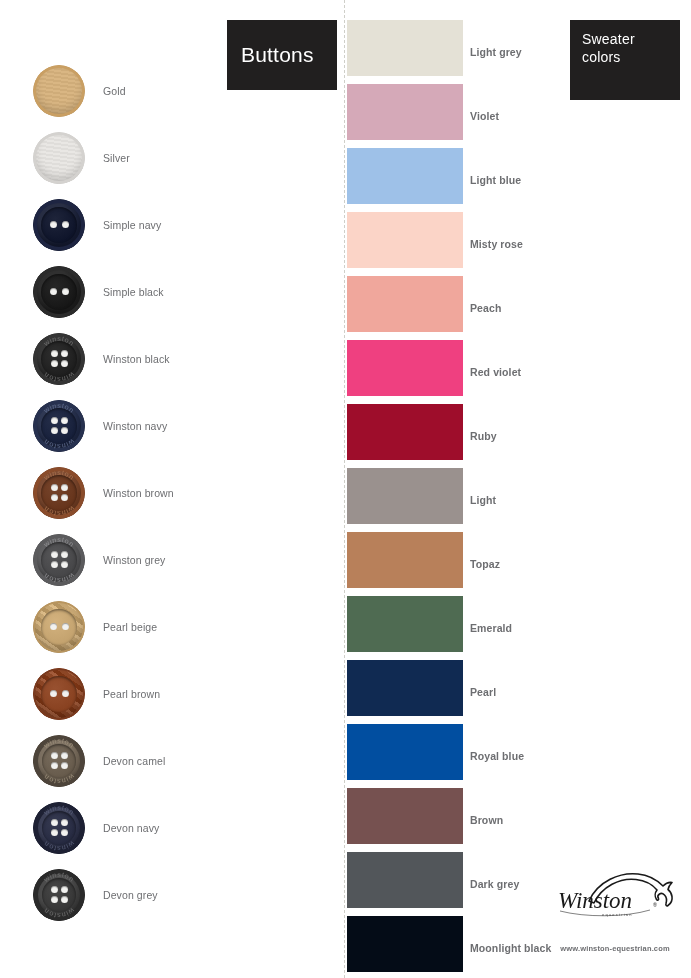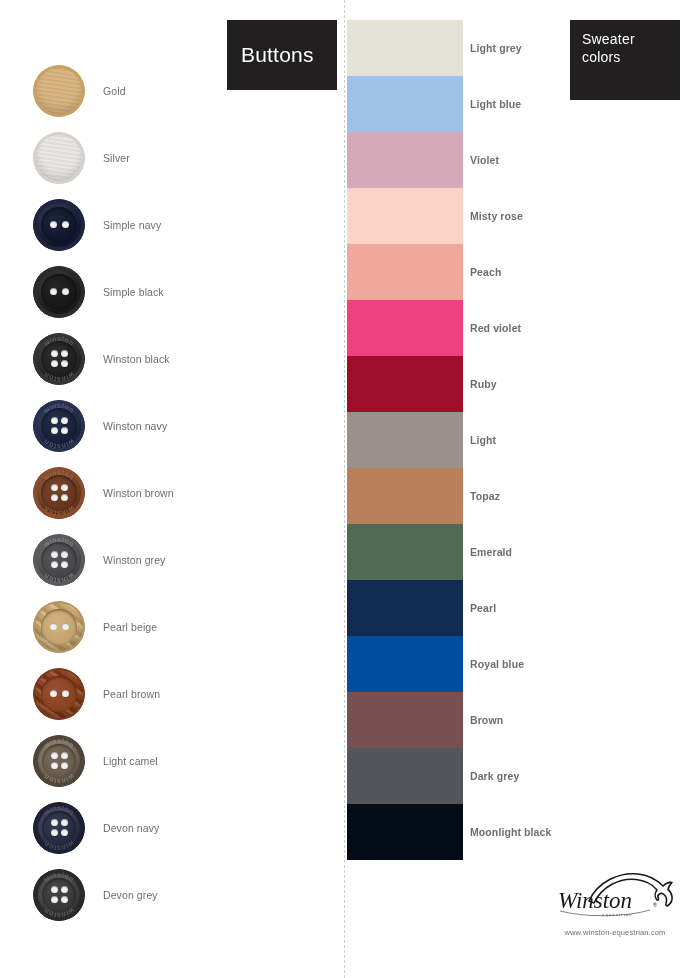--- a/index.html
+++ b/index.html
@@ -133,21 +133,21 @@
 
   
   .swatch-col {
     position: absolute;
     left: 347px;
     top: 20px;
     width: 116px;
   }
   .swatch-row {
     position: relative;
-    height: 56px;
+    height: 64px;
     font-weight: bold;
   }
   .swatch-row .fill {
     position: absolute;
     left: 0;
     top: 0;
     width: 116px;
     height: 56px;
   }
   .swatch-row .name {
@@ -164,24 +164,25 @@
   
   .logo-block {
     position: absolute;
     left: 545px;
     top: 868px;
     width: 140px;
     text-align: center;
   }
   .logo-mark { width: 130px; height: 52px; display: block; margin: 0 auto; }
   .logo-url {
-    margin-top: 8px;
+    margin-top: 24px;
     font-size: 7.5px;
     color: #6d6e71;
     letter-spacing: 0.15px;
+    font-weight: bold;
   }
 </style>
 </head>
 <body>
 
 <div class="divider"></div>
 
 <div class="chip chip-buttons">
   <span>Buttons</span>
 </div>
@@ -374,21 +375,21 @@
         </div>
         <div class="holes">
           <div class="holes-grid">
             <div class="hole"></div>
             <div class="hole"></div>
             <div class="hole"></div>
             <div class="hole"></div>
           </div>
         </div>
       </div>
-      <div class="btn-label">Light camel</div>
+      <div class="btn-label">Devon camel</div>
     </div>
     <div class="btn-row">
       <div class="btn-disc">
         <div class="rim" style="background: radial-gradient(circle at 38% 32%, rgb(60, 64, 87) 0px, rgb(60, 64, 87) 36%, rgb(44, 48, 71) 55%, rgb(29, 32, 51) 100%); box-shadow: rgb(29, 32, 51) 0px 0px 0px 5px inset, rgba(0, 0, 0, 0.4) 0px -5px 9px inset;"></div>
         <div class="inner" style="inset: 9px; background: radial-gradient(circle at 40% 34%, rgb(54, 58, 81), rgb(32, 36, 59)); box-shadow: rgba(0, 0, 0, 0.55) 0px 1px 3px inset;"></div>
         <div class="engrave">
           <svg viewBox="0 0 52 52" width="52" height="52">
             <defs>
               <path id="arcTop11" d="M8,26 A18,18 0 0 1 44,26"></path>
               <path id="arcBot11" d="M44,26 A18,18 0 0 1 8,26"></path>
@@ -434,26 +435,26 @@
       <div class="btn-label">Devon grey</div>
     </div>
   </div>
 
 <div class="swatch-col" id="swatch-col">
     <div class="swatch-row">
       <div class="fill" style="background: rgb(228, 225, 214);"></div>
       <div class="name">Light grey</div>
     </div>
     <div class="swatch-row">
+      <div class="fill" style="background: rgb(213, 169, 184);"></div>
+      <div class="name">Violet</div>
+    </div>
+    <div class="swatch-row">
       <div class="fill" style="background: rgb(158, 193, 232);"></div>
       <div class="name">Light blue</div>
-    </div>
-    <div class="swatch-row">
-      <div class="fill" style="background: rgb(213, 169, 184);"></div>
-      <div class="name">Violet</div>
     </div>
     <div class="swatch-row">
       <div class="fill" style="background: rgb(251, 212, 199);"></div>
       <div class="name">Misty rose</div>
     </div>
     <div class="swatch-row">
       <div class="fill" style="background: rgb(240, 167, 156);"></div>
       <div class="name">Peach</div>
     </div>
     <div class="swatch-row">

